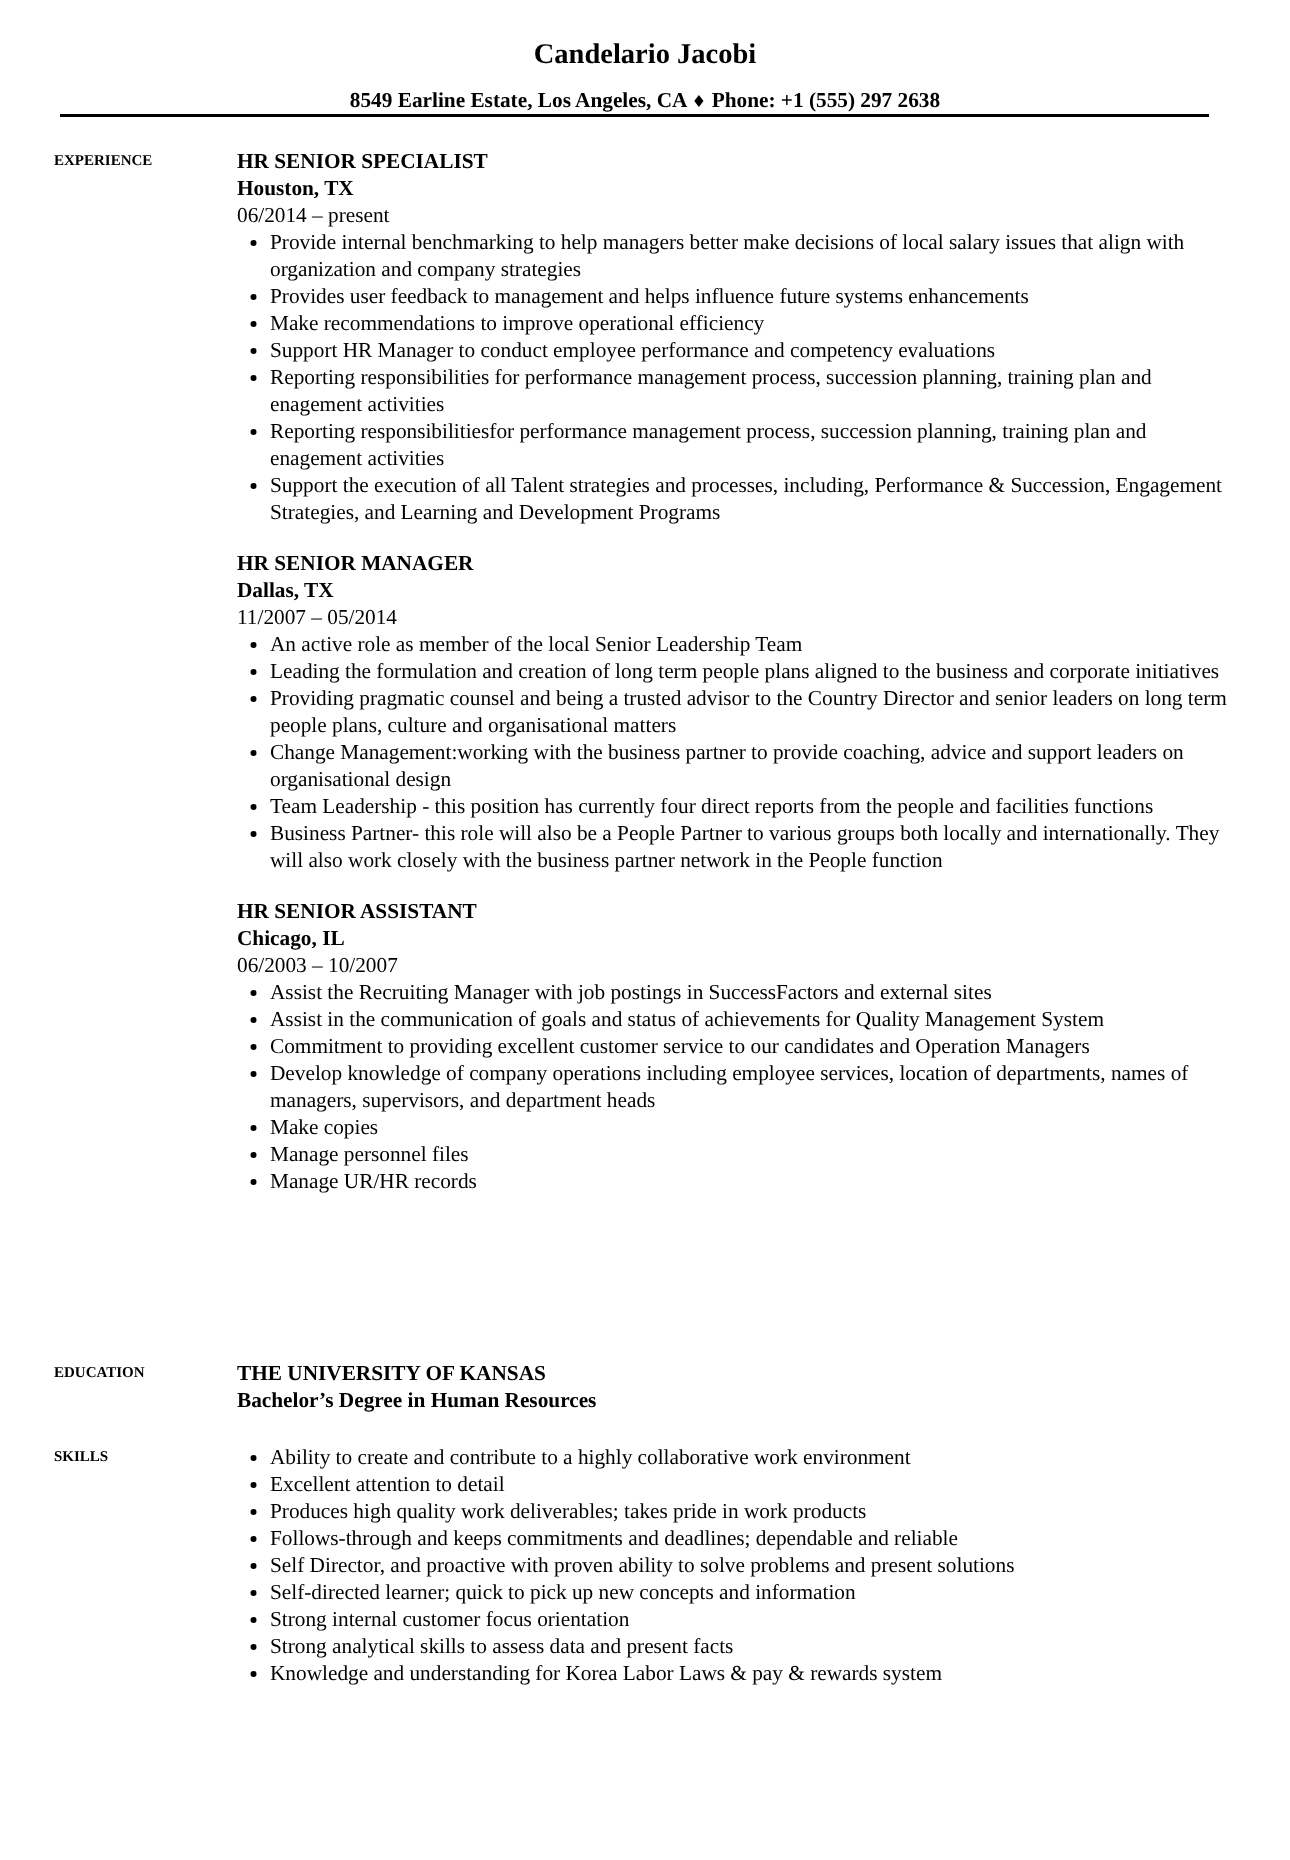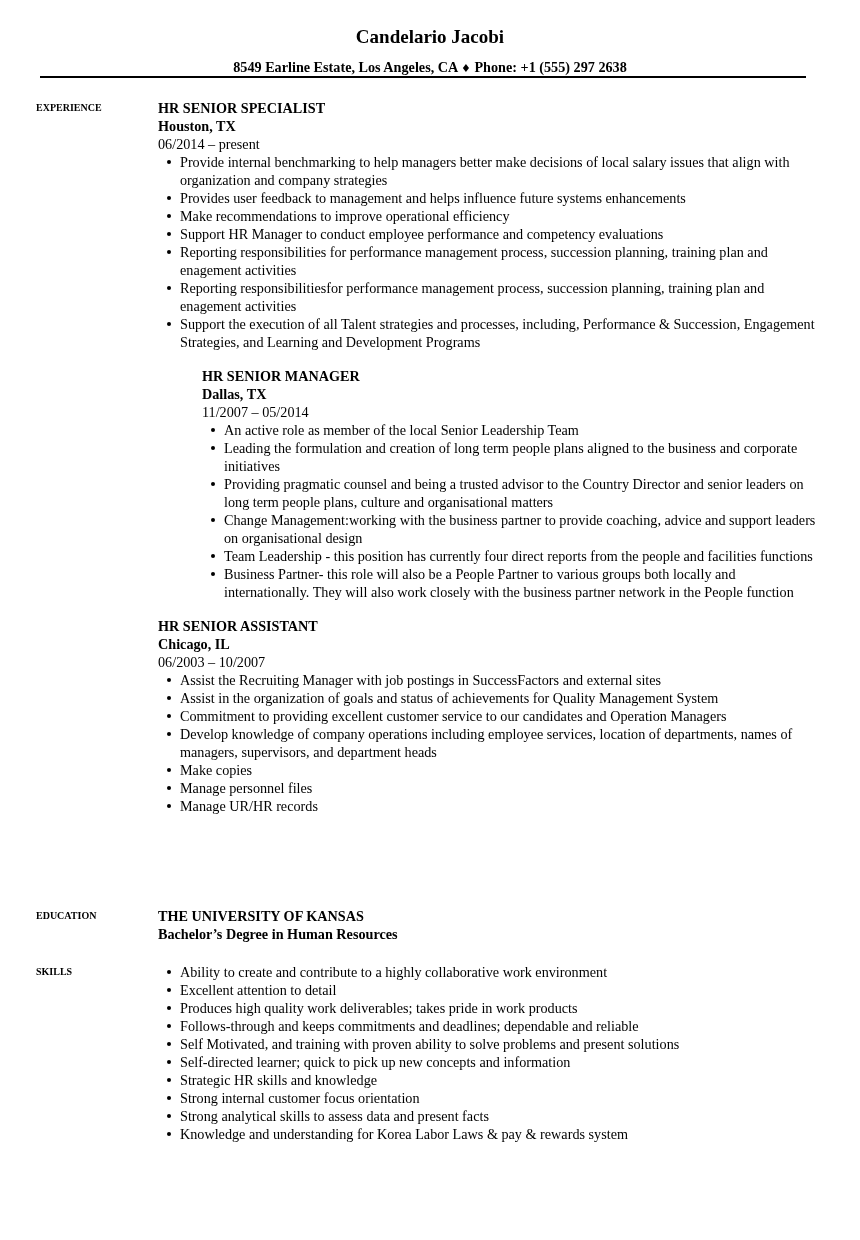--- a/index.html
+++ b/index.html
@@ -55,41 +55,41 @@
         <li>Provide internal benchmarking to help managers better make decisions of local salary issues that align with organization and company strategies</li>
         <li>Provides user feedback to management and helps influence future systems enhancements</li>
         <li>Make recommendations to improve operational efficiency</li>
         <li>Support HR Manager to conduct employee performance and competency evaluations</li>
         <li>Reporting responsibilities for performance management process, succession planning, training plan and enagement activities</li>
         <li>Reporting responsibilitiesfor performance management process, succession planning, training plan and enagement activities</li>
         <li>Support the execution of all Talent strategies and processes, including, Performance &amp; Succession, Engagement Strategies, and Learning and Development Programs</li>
       </ul>
     </div>
 
-    <div style="margin-top:16px;margin-left:44px;">
+    <div style="margin-top:16px;">
       <div class="job-title">HR SENIOR MANAGER</div>
       <div class="job-loc">Dallas, TX</div>
       <div class="job-date">11/2007 – 05/2014</div>
       <ul class="bullets">
         <li>An active role as member of the local Senior Leadership Team</li>
         <li>Leading the formulation and creation of long term people plans aligned to the business and corporate initiatives</li>
         <li>Providing pragmatic counsel and being a trusted advisor to the Country Director and senior leaders on long term people plans, culture and organisational matters</li>
         <li>Change Management:working with the business partner to provide coaching, advice and support leaders on organisational design</li>
         <li>Team Leadership - this position has currently four direct reports from the people and facilities functions</li>
         <li>Business Partner- this role will also be a People Partner to various groups both locally and internationally. They will also work closely with the business partner network in the People function</li>
       </ul>
     </div>
 
     <div style="margin-top:16px;">
       <div class="job-title">HR SENIOR ASSISTANT</div>
       <div class="job-loc">Chicago, IL</div>
       <div class="job-date">06/2003 – 10/2007</div>
       <ul class="bullets">
         <li>Assist the Recruiting Manager with job postings in SuccessFactors and external sites</li>
-        <li>Assist in the organization of goals and status of achievements for Quality Management System</li>
+        <li>Assist in the communication of goals and status of achievements for Quality Management System</li>
         <li>Commitment to providing excellent customer service to our candidates and Operation Managers</li>
         <li>Develop knowledge of company operations including employee services, location of departments, names of managers, supervisors, and department heads</li>
         <li>Make copies</li>
         <li>Manage personnel files</li>
         <li>Manage UR/HR records</li>
       </ul>
     </div>
 
   </div>
 </div>
@@ -103,21 +103,20 @@
 </div>
 
 <div class="section" style="top:963px;">
   <div class="section-label">SKILLS</div>
   <div class="section-body">
     <ul class="bullets">
       <li>Ability to create and contribute to a highly collaborative work environment</li>
       <li>Excellent attention to detail</li>
       <li>Produces high quality work deliverables; takes pride in work products</li>
       <li>Follows-through and keeps commitments and deadlines; dependable and reliable</li>
-      <li>Self Motivated, and training with proven ability to solve problems and present solutions</li>
+      <li>Self Director, and proactive with proven ability to solve problems and present solutions</li>
       <li>Self-directed learner; quick to pick up new concepts and information</li>
-      <li>Strategic HR skills and knowledge</li>
       <li>Strong internal customer focus orientation</li>
       <li>Strong analytical skills to assess data and present facts</li>
       <li>Knowledge and understanding for Korea Labor Laws &amp; pay &amp; rewards system</li>
     </ul>
   </div>
 </div>
 
 </body></html>

